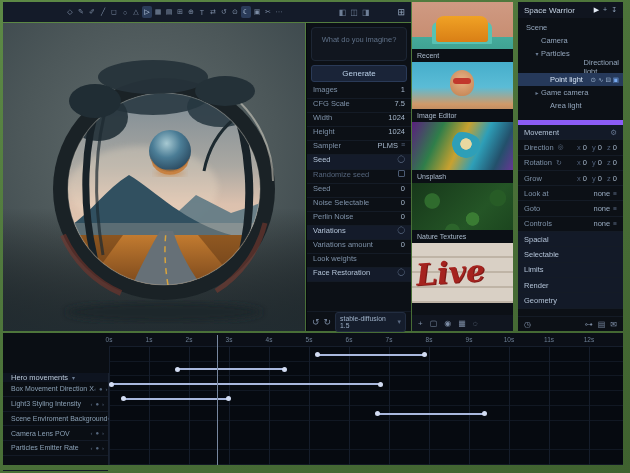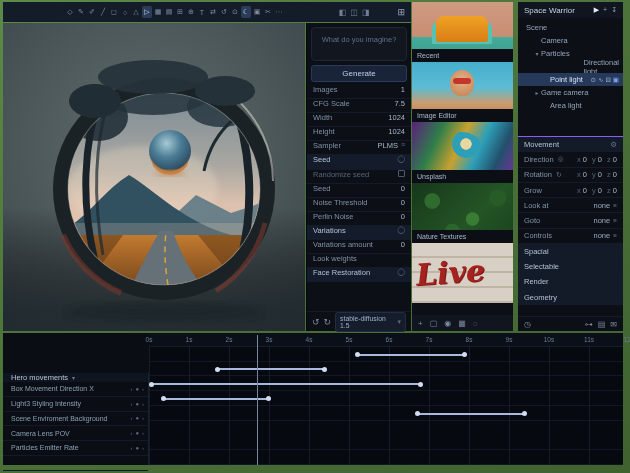--- a/index.html
+++ b/index.html
@@ -90,39 +90,39 @@
   #scene-header .shicons { margin-left:auto; display:flex; gap:4px; }
   .shi { color:#8fa2ba; font-size:7px; }
   .shi.play { color:#e4ecf6; }
   #scene-tree { padding-top:3px; }
   .trow { height:13px; display:flex; align-items:center; font-size:7.5px; color:#93a5bb;
     position:relative; padding-right:4px; }
   .trow .exp { width:8px; font-size:6px; color:#6b7c93; text-align:center; }
   .trow.selected { background:#26395a; color:#d4e2f2; }
   .trow .ticons { margin-left:auto; display:flex; gap:2px; font-size:6.5px; color:#9fb6d0; }
   .trow .ticons .hl { color:#76a8ee; }
-  #scene-props { margin-top:24px; border-top:1px solid #8b5cf6; }
+  #scene-props { margin-top:8px; border-top:5px solid #8b5cf6; }
   .srow { height:15.3px; display:flex; align-items:center; padding:0 6px;
     border-bottom:1px solid #141b26; font-size:7.5px; color:#7e91a8; }
   .srow.section { background:#131a28; color:#b2c2d6; }
   .srow.section .sicon { margin-left:auto; color:#60718b; font-size:7.5px; }
   .srow .pic { margin-left:4px; color:#5f7088; font-size:7px; }
   .xyz { margin-left:auto; display:flex; gap:5px; }
   .xyz b { font-weight:normal; color:#51627c; }
   .xyz span { color:#a5b6ca; }
   .srow .val { margin-left:auto; color:#97a9bf; }
   .srow .dd { margin-left:3px; color:#5a6a82; font-size:6.5px; }
   #scene-footer { margin-top:auto; height:15px; border-top:1px solid #141b26;
     display:flex; align-items:center; padding:0 6px; gap:5px; }
   #scene-footer .right { margin-left:auto; display:flex; gap:5px; }
   .sfi { color:#7d8da5; font-size:8px; }
 
   
   #timeline { left:3px; top:333px; width:620px; height:132px; background:#0a0e14; display:flex; }
-  #tl-left { width:146px; border-right:1px solid #1a2230; display:flex; flex-direction:column;margin-top:40px; }
+  #tl-left { width:106px; border-right:1px solid #1a2230; display:flex; flex-direction:column;margin-top:40px; }
   #tl-title { height:14px; background:#0e1420; display:flex; align-items:center; gap:4px;
     padding:0 8px; font-size:7.5px; color:#b9c7d8; }
   #tl-title .dd { color:#6b7c93; font-size:6px; }
   .tl-lab { height:14.75px; display:flex; align-items:center; padding:0 4px 0 8px;
     border-bottom:1px solid #131a26; font-size:7px; color:#8aa0b5; white-space:nowrap; }
   .tl-ctl { margin-left:auto; display:flex; gap:3px; color:#56677e; font-size:6px; align-items:center; }
   #tl-right { flex:1; position:relative; }
   #tl-ruler { height:14px; background:#0b0f17; position:relative; border-bottom:1px solid #161e2c; }
   .rlab { position:absolute; top:3px; transform:translateX(-50%); font-size:6.5px; color:#6c7e94; }
   #tl-area { position:absolute; left:0; right:0; top:14px; bottom:0;
@@ -273,21 +273,21 @@
       </div>
       <div class="prow dim">
         <span>Randomize seed</span>
         <span class="cbx"></span>
       </div>
       <div class="prow">
         <span>Seed</span>
         <span class="val">0</span>
       </div>
       <div class="prow">
-        <span>Noise Threshold</span>
+        <span>Noise Selectable</span>
         <span class="val">0</span>
       </div>
       <div class="prow">
         <span>Perlin Noise</span>
         <span class="val">0</span>
       </div>
       <div class="prow section">
         <span>Variations</span>
         <span class="sicon">◯</span>
       </div>
@@ -436,20 +436,23 @@
       <div class="srow">
         <span>Controls</span>
         <span class="val">none</span>
         <span class="dd">≡</span>
       </div>
       <div class="srow section">
         <span>Spacial</span>
       </div>
       <div class="srow section">
         <span>Selectable</span>
+      </div>
+      <div class="srow section">
+        <span>Limits</span>
       </div>
       <div class="srow section">
         <span>Render</span>
       </div>
       <div class="srow section">
         <span>Geometry</span>
       </div>
     </div>
   <div id="scene-footer">
     <span class="sfi" id="sf-left"><span class="sfi">◷</span></span>

